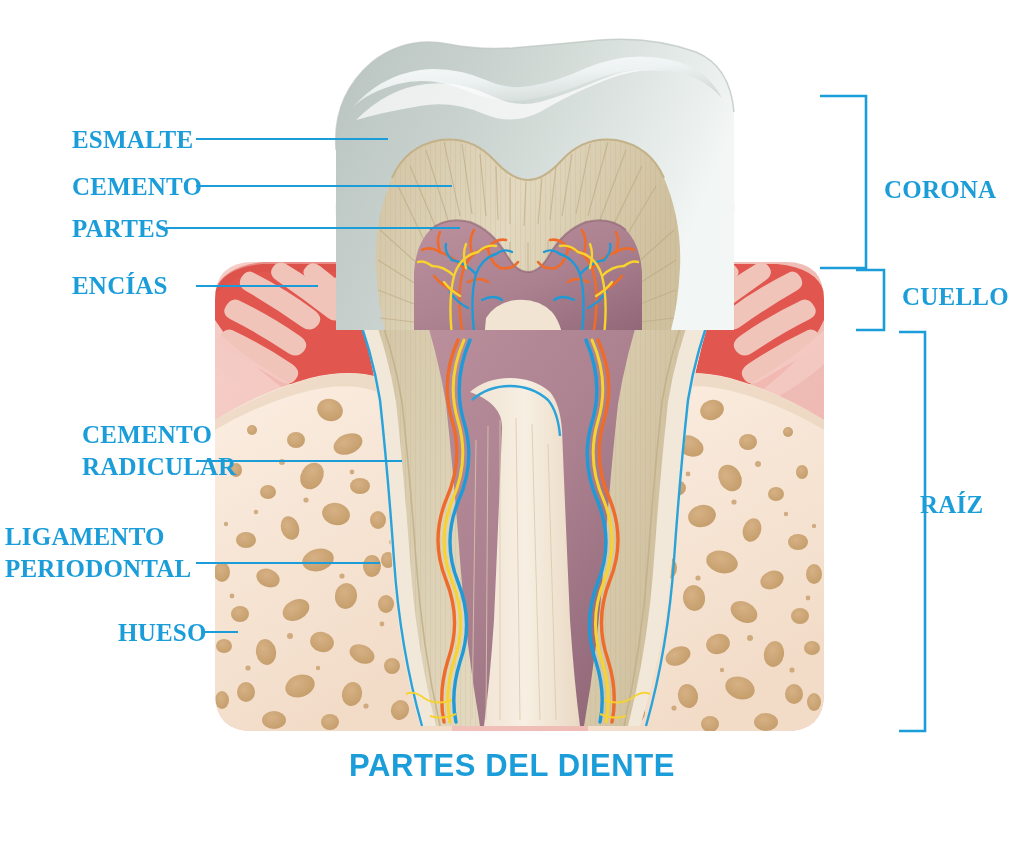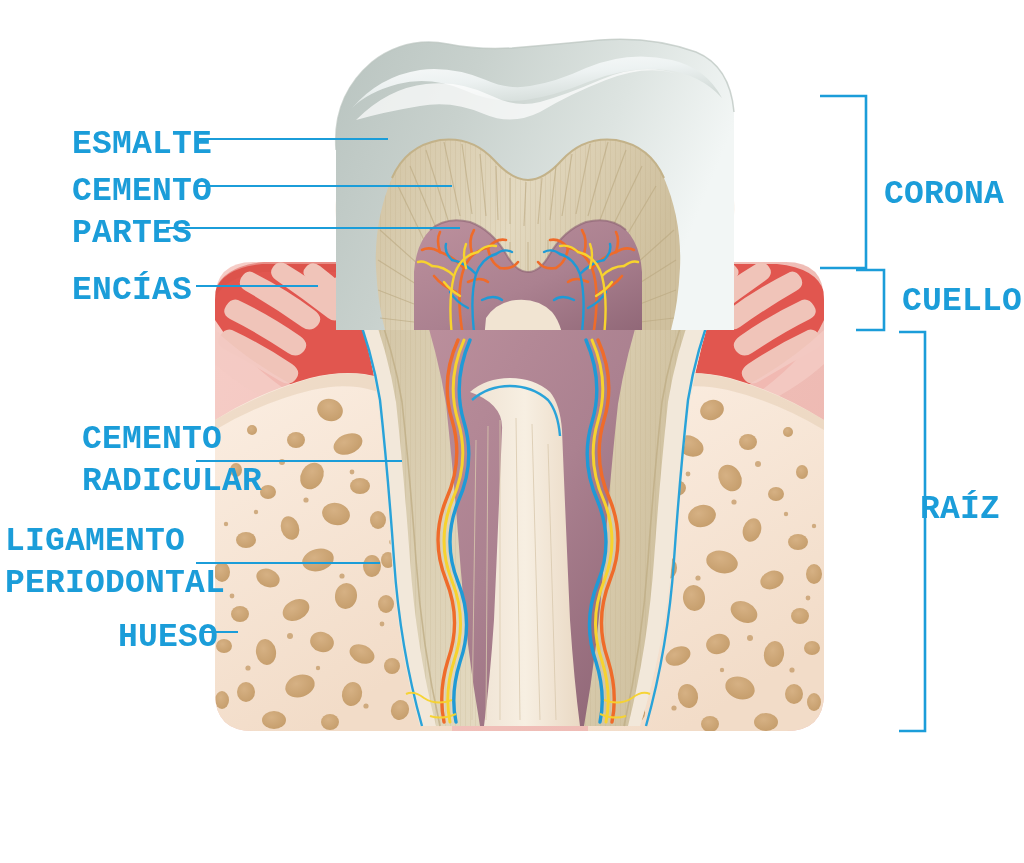--- a/index.html
+++ b/index.html
@@ -11,23 +11,23 @@
     width: 1024px; height: 863px;
     position: relative; overflow: hidden;
     font-family: "Liberation Sans", sans-serif;
   }
   #stage { position: absolute; inset: 0; }
   #art { position: absolute; left: 0; top: 0; width: 1024px; height: 863px; }
 
   .lbl {
     position: absolute;
     color: #1b9dd9;
-    font-family: Liberation Mono, monospace;
+    font-family: Liberation Serif, serif;
     font-weight: 700;
-    font-size: 33px;
+    font-size: 25px;
     letter-spacing: 0.2px;
     line-height: 1.28;
     white-space: pre;
   }
   .lbl.right { text-align: left; }
 
   #title {
     position: absolute;
     left: 0; right: 0; top: 748px;
     text-align: center;
@@ -511,13 +511,14 @@
       <div class="lbl" style="left: 5px; top: 521px;">LIGAMENTO
 PERIODONTAL</div>
       <div class="lbl" style="left: 92px; top: 617px; margin-left: 26px;">HUESO</div>
     </div>
   <div id="right-labels">
       <div class="lbl right" style="left: 884px; top: 174px;">CORONA</div>
       <div class="lbl right" style="left: 902px; top: 281px;">CUELLO</div>
       <div class="lbl right" style="left: 920px; top: 489px;">RAÍZ</div>
     </div>
 
+  <div id="title">PARTES DEL DIENTE</div>
 </div>
 
 </body></html>

